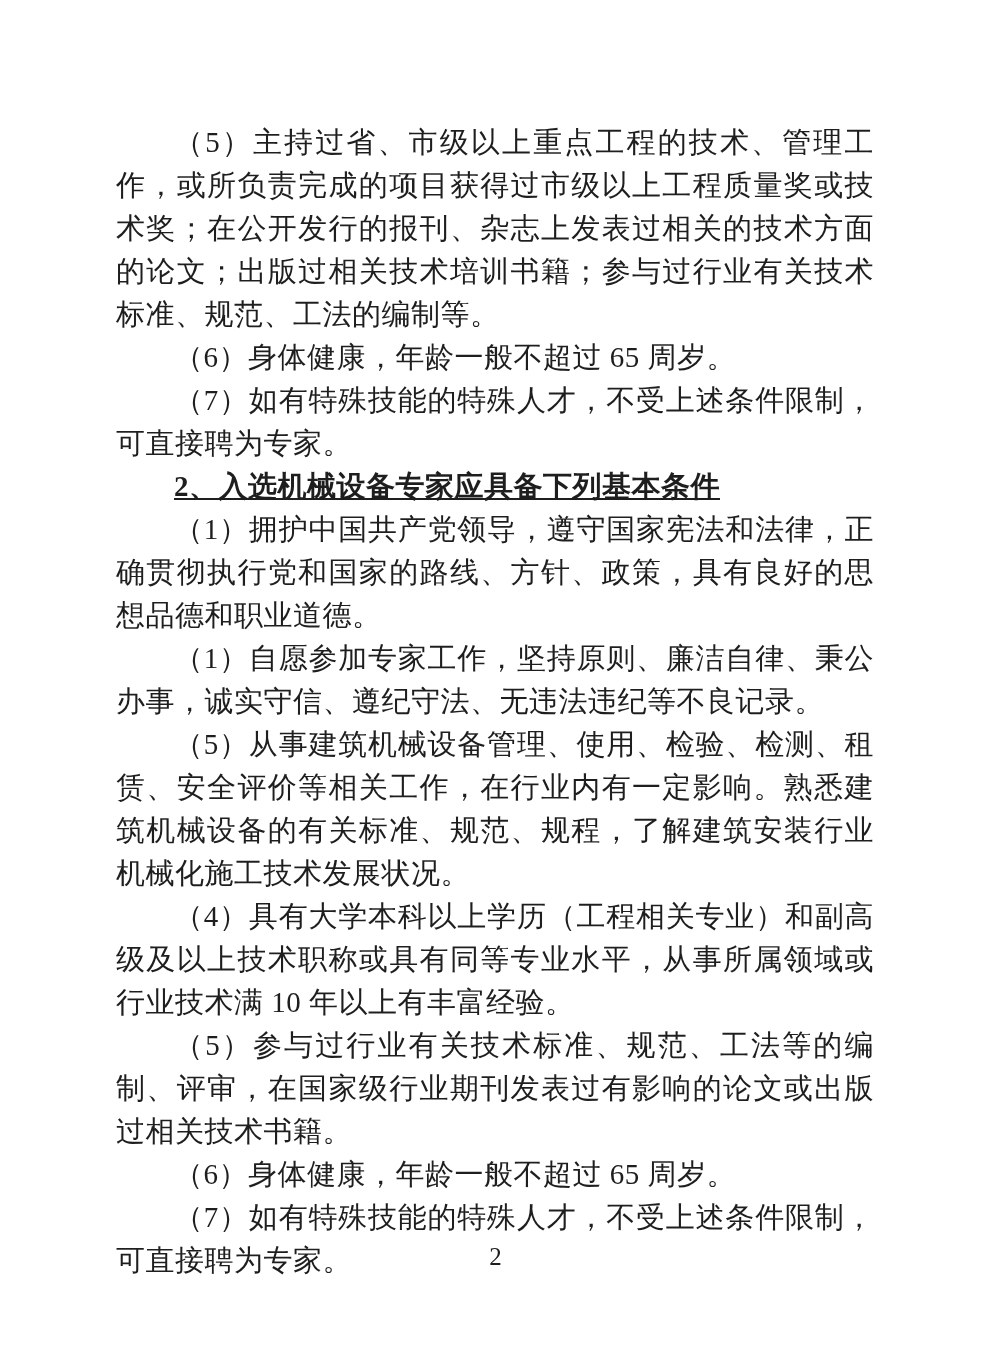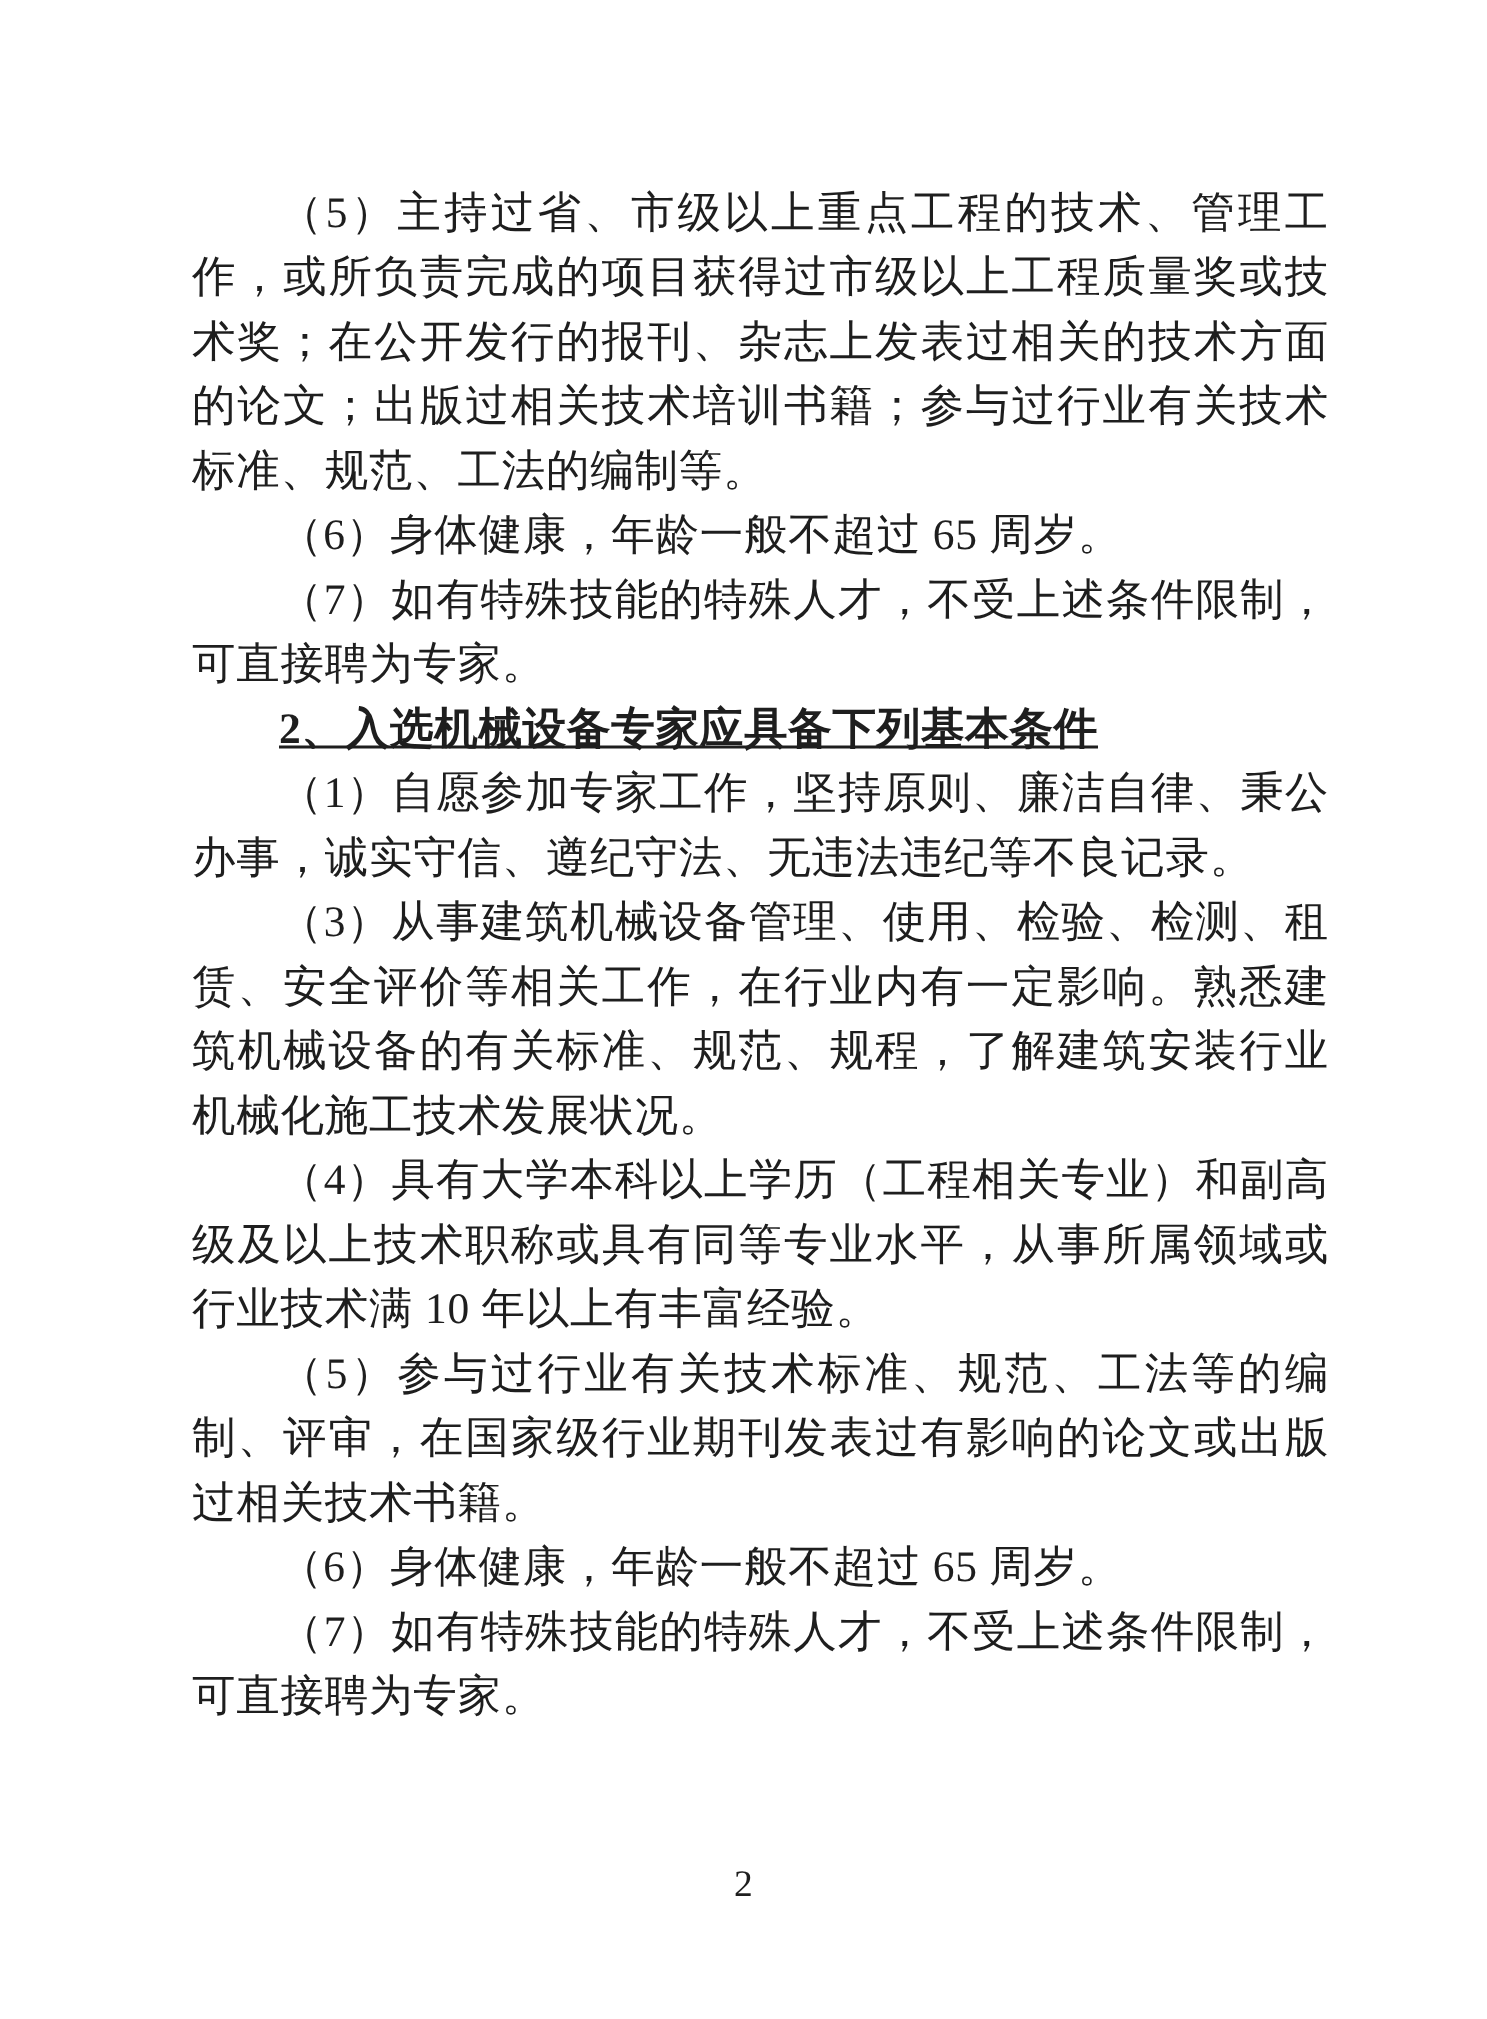--- a/index.html
+++ b/index.html
@@ -12,21 +12,21 @@
     width: 991px;
     height: 1346px;
     background: #ffffff;
     overflow: hidden;
     font-family: "Liberation Serif", "DejaVu Serif", serif;
     color: #1e1e1e;
   }
   .content {
     position: absolute;
     top: 121px;
-    left: 128px;
+    left: 116px;
     width: 758px;
   }
   .content p {
     margin: 0;
     font-size: 29px;
     line-height: 43px;
     text-align: justify;
     text-justify: inter-ideograph;
     text-indent: 2em;
     letter-spacing: 0.5px;
@@ -49,22 +49,23 @@
 </style>
 </head>
 <body>
 
 <div class="page">
   <div class="content">
     <p>（5）主持过省、市级以上重点工程的技术、管理工作，或所负责完成的项目获得过市级以上工程质量奖或技术奖；在公开发行的报刊、杂志上发表过相关的技术方面的论文；出版过相关技术培训书籍；参与过行业有关技术标准、规范、工法的编制等。</p>
     <p>（6）身体健康，年龄一般不超过 65 周岁。</p>
     <p>（7）如有特殊技能的特殊人才，不受上述条件限制，可直接聘为专家。</p>
     <p class="heading">2、入选机械设备专家应具备下列基本条件</p>
+    <p>（1）拥护中国共产党领导，遵守国家宪法和法律，正确贯彻执行党和国家的路线、方针、政策，具有良好的思想品德和职业道德。</p>
     <p>（1）自愿参加专家工作，坚持原则、廉洁自律、秉公办事，诚实守信、遵纪守法、无违法违纪等不良记录。</p>
-    <p>（3）从事建筑机械设备管理、使用、检验、检测、租赁、安全评价等相关工作，在行业内有一定影响。熟悉建筑机械设备的有关标准、规范、规程，了解建筑安装行业机械化施工技术发展状况。</p>
+    <p>（5）从事建筑机械设备管理、使用、检验、检测、租赁、安全评价等相关工作，在行业内有一定影响。熟悉建筑机械设备的有关标准、规范、规程，了解建筑安装行业机械化施工技术发展状况。</p>
     <p>（4）具有大学本科以上学历（工程相关专业）和副高级及以上技术职称或具有同等专业水平，从事所属领域或行业技术满 10 年以上有丰富经验。</p>
     <p>（5）参与过行业有关技术标准、规范、工法等的编制、评审，在国家级行业期刊发表过有影响的论文或出版过相关技术书籍。</p>
     <p>（6）身体健康，年龄一般不超过 65 周岁。</p>
     <p>（7）如有特殊技能的特殊人才，不受上述条件限制，可直接聘为专家。</p>
   </div>
   <div class="footer">
     <span class="page-number">2</span>
   </div>
 </div>
 

